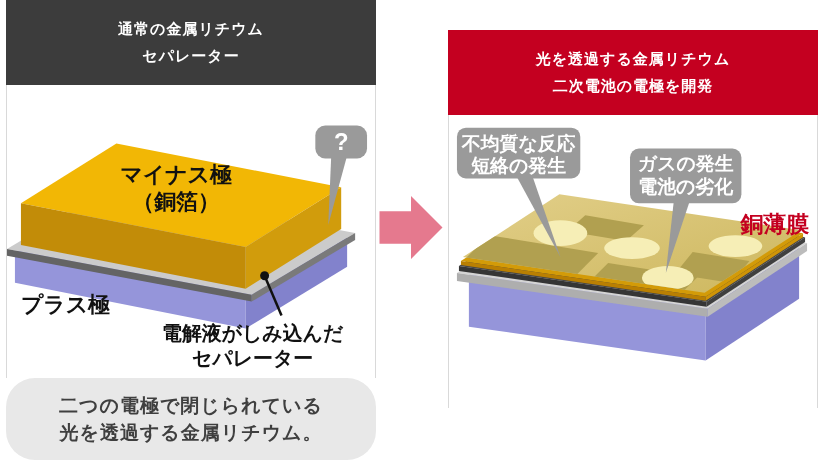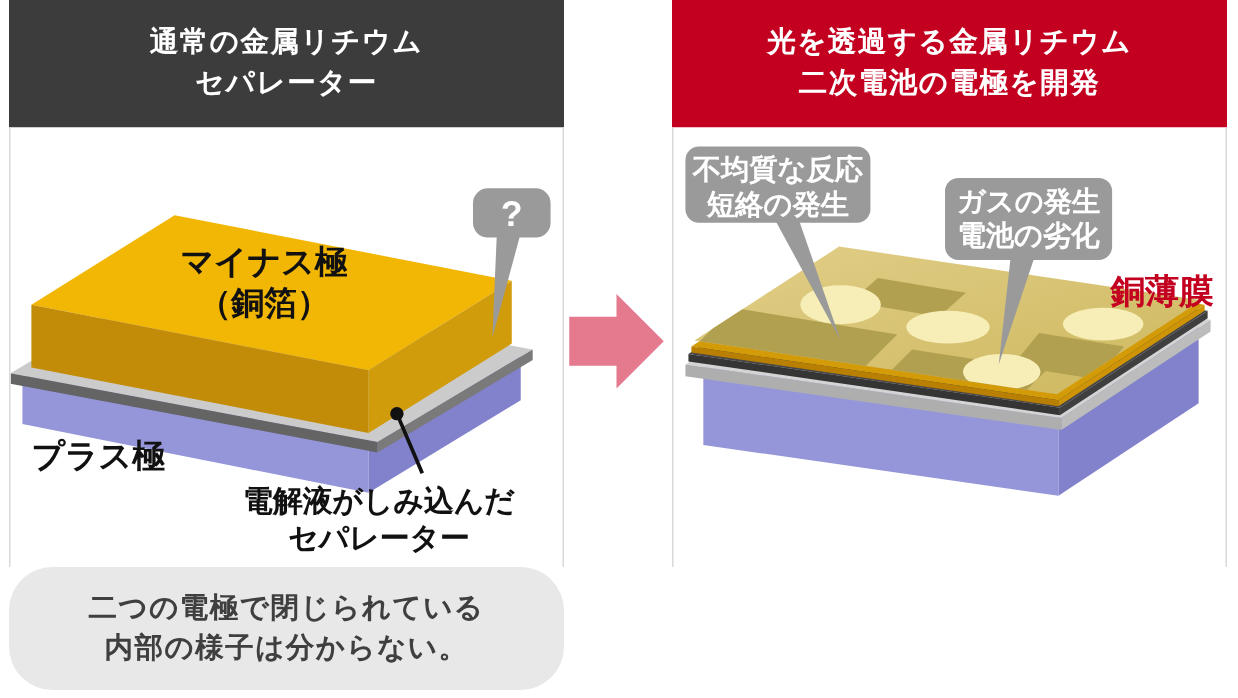--- a/index.html
+++ b/index.html
@@ -2,23 +2,23 @@
 <html><head>
 <meta charset="utf-8">
 <style>
   html,body{margin:0;padding:0;background:#ffffff;}
   body{font-family:"Liberation Sans","DejaVu Sans",sans-serif;}
   .stage{position:relative;width:825px;height:465px;background:#ffffff;overflow:hidden;}
   .panel{position:absolute;top:0;width:370px;height:460px;}
   .panel.left{left:6px;}
   .panel.right{left:448px;}
   .panel-header{height:85px;box-sizing:border-box;color:#ffffff;text-align:center;
-    font-weight:bold;font-size:19px;line-height:27px;padding-top:15px;letter-spacing:1px;}
+    font-weight:bold;font-size:15px;line-height:27px;padding-top:15px;letter-spacing:1px;}
   .panel-header.dark{background:#3c3c3c;}
-  .panel-header.red{background:#c40020;}
+  .panel-header.red{background:#c40020;margin-top:30px;}
   .panel-body{height:293px;background:#ffffff;border-left:1px solid #d9d9d9;
     border-right:1px solid #d9d9d9;box-sizing:border-box;position:relative;overflow:hidden;}
   .panel-body svg{display:block;}
   .panel-caption{height:82px;background:#e8e8e8;box-sizing:border-box;text-align:center;
     font-weight:bold;font-size:19px;line-height:27px;padding-top:14px;letter-spacing:1px;border-radius:29px;}
   .panel.left .panel-caption{color:#3f3f3f;}
   .panel.right .panel-caption{color:#c40020;}
   .arrow{position:absolute;left:379px;top:196px;width:64px;height:63px;}
   svg text{font-family:"Liberation Sans","DejaVu Sans",sans-serif;}
   .jp-label{font-weight:bold;fill:#111111;}
@@ -71,21 +71,21 @@
           <line x1="259" y1="191" x2="276" y2="231" stroke="#111111" stroke-width="2.5"></line>
           <circle cx="259" cy="191" r="4.5" fill="#111111"></circle>
           <text x="247" y="256" font-size="20" text-anchor="middle" class="jp-label">電解液がしみ込んだ</text>
           <text x="247" y="281" font-size="20" text-anchor="middle" class="jp-label">セパレーター</text>
         </g>
       </svg>
     </div>
 
     <footer class="panel-caption">
       <div>二つの電極で閉じられている</div>
-      <div>内部の様子は分からない。</div>
+      <div>光を透過する金属リチウム。</div>
     </footer>
   </section>
 
   <div class="arrow">
     <svg width="64" height="63" viewBox="0 0 62 62">
       <polygon points="0,15 31,15 31,0 62,31 31,62 31,47 0,47" fill="#e5798e"></polygon>
     </svg>
   </div>
 
   <section class="panel right">

